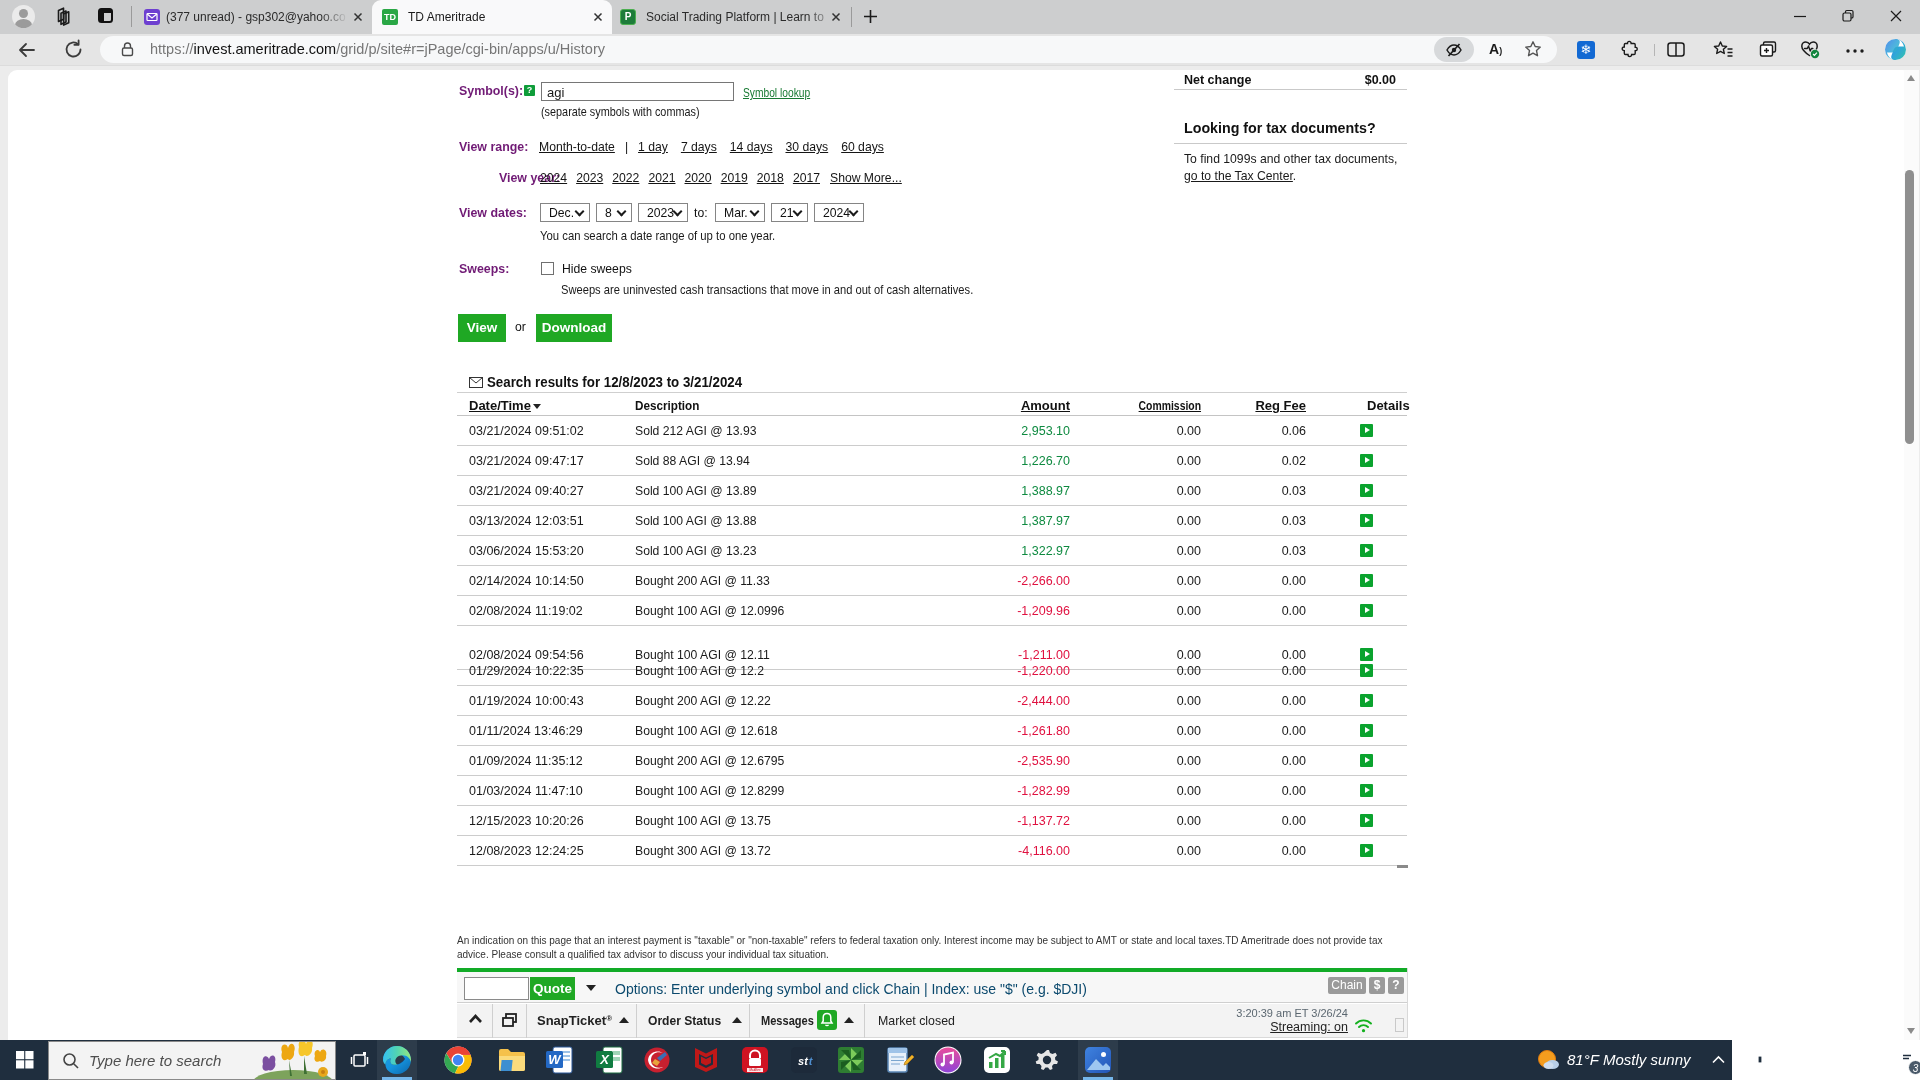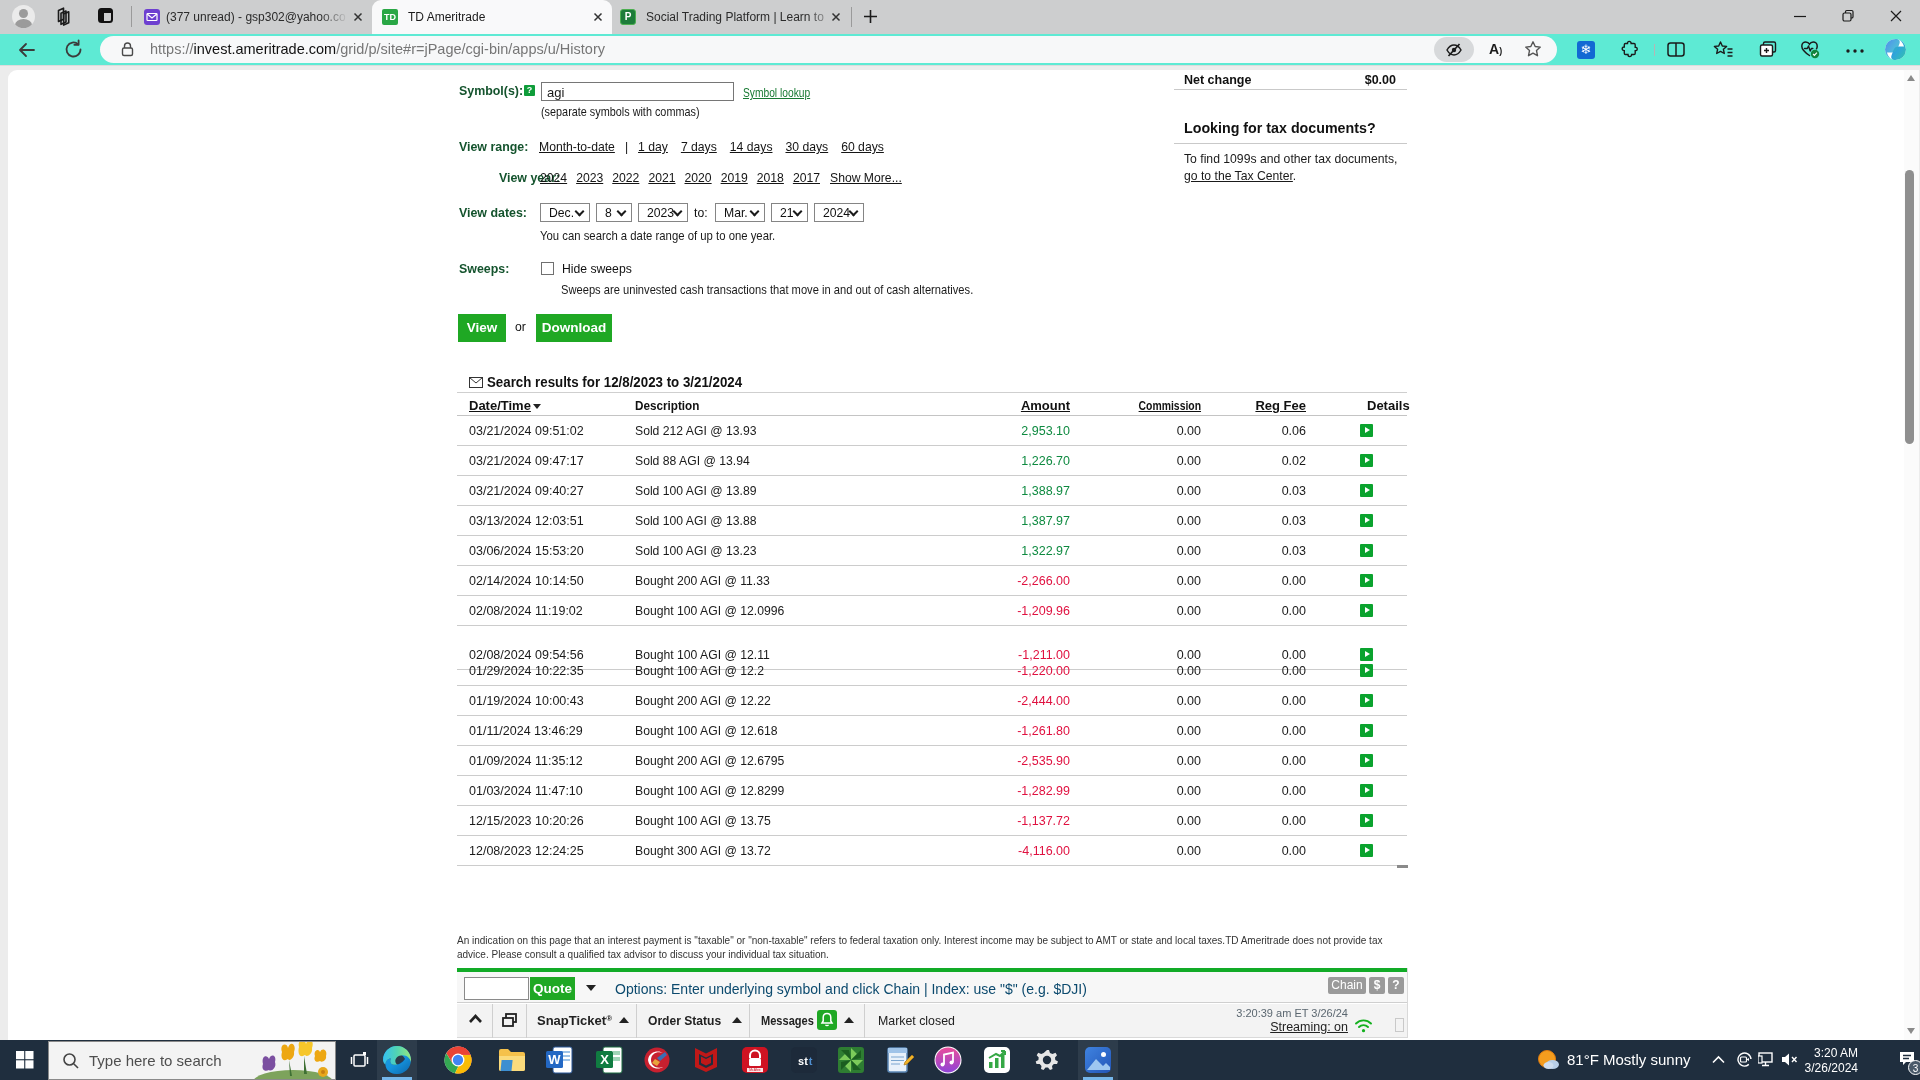--- a/index.html
+++ b/index.html
@@ -3,32 +3,32 @@
 <meta charset="utf-8">
 <style>
 * { margin:0; padding:0; box-sizing:border-box; }
 html,body { width:1920px; height:1080px; overflow:hidden; }
 body { font-family:"Liberation Sans", sans-serif; }
 .abs { position:absolute; }
 #screen { position:relative; width:1920px; height:1080px; background:#fff; }
 
 
 #tabbar { position:absolute; left:0; top:0; width:1920px; height:34px; background:#cdcecf; }
-#toolbar { position:absolute; left:0; top:34px; width:1920px; height:31px; background:#5eead4; }
+#toolbar { position:absolute; left:0; top:34px; width:1920px; height:31px; background:#e5e5e5; }
 #toolbar-border { position:absolute; left:0; top:65px; width:1920px; height:1px; background:#dcdcdc; }
 #pagestrip { position:absolute; left:0; top:66px; width:1920px; height:974px; background:#ececec; }
 #card { position:absolute; left:8px; top:70px; width:1904px; height:970px; background:#fff; border-radius:9px 9px 0 0; }
 
 .tab { position:absolute; top:0; height:34px; }
 .tabtitle { position:absolute; top:10px; font-size:12px; color:#2b2b2b; white-space:nowrap; overflow:hidden; }
 .favicon { position:absolute; top:9px; width:16px; height:16px; border-radius:3px; }
 .tabx { position:absolute; top:9px; width:16px; height:16px; color:#333; font-size:14px; line-height:16px; text-align:center; }
 
 
-.lbl { position:absolute; font-weight:bold; font-size:12.4px; color:#14532d; }
+.lbl { position:absolute; font-weight:bold; font-size:12.4px; color:#701a75; }
 .lnk { color:#151515; text-decoration:underline; font-size:12.2px; }
 .glnk { color:#187a33; text-decoration:underline; font-size:12.2px; }
 .sel { position:absolute; height:19px; border:1px solid #858585; background:#fff; font-size:12.2px; color:#111; }
 .sel .ctext { position:absolute; left:8px; top:2px; }
 .sel .caret { position:absolute; right:6px; top:4px; width:7px; height:7px; border-right:2.4px solid #1b1b1b; border-bottom:2.4px solid #1b1b1b; transform:rotate(45deg); }
 .gbtn { position:absolute; background:#1fa824; color:#fff; font-weight:bold; text-align:center; }
 
 
 #restable { position:absolute; left:457px; top:392px; width:950px; }
 .trow { position:absolute; left:0; width:950px; height:30px; border-bottom:1px solid #ccc; font-size:12.5px; color:#1a1a1a; }
@@ -36,21 +36,21 @@
 .c-desc { position:absolute; left:178px; top:8px; font-size:12.2px; }
 .c-amt { position:absolute; left:420px; width:193px; top:8px; text-align:right; }
 .c-com { position:absolute; left:620px; width:124px; top:8px; text-align:right; }
 .c-reg { position:absolute; left:725px; width:124px; top:8px; text-align:right; }
 .c-det { position:absolute; left:903px; top:8px; width:13px; height:13px; background:#0aa32e; border-radius:1px; }
 .c-det:after { content:""; position:absolute; left:5px; top:3px; width:0; height:0; border-top:3.5px solid transparent; border-bottom:3.5px solid transparent; border-left:5px solid #fff; }
 .pos { color:#0e8a40; }
 .neg { color:#e01140; }
 
 
-#taskbar { position:absolute; left:0; top:1040px; width:1920px; height:40px; background:#1f2e3e; }
+#taskbar { position:absolute; left:0; top:1040px; width:1732px; height:40px; background:#1f2e3e;font-style:italic; }
 </style>
 </head>
 <body>
 <div id="screen">
   <div id="pagestrip"></div>
   <div id="card"></div>
   <div id="tabbar">
 
     <div class="abs" style="left:12px;top:5px;width:23px;height:23px;border-radius:50%;background:#ebebeb;overflow:hidden;">
       <div class="abs" style="left:7px;top:4px;width:9px;height:9px;border-radius:50%;background:#9b9b9b;"></div>

